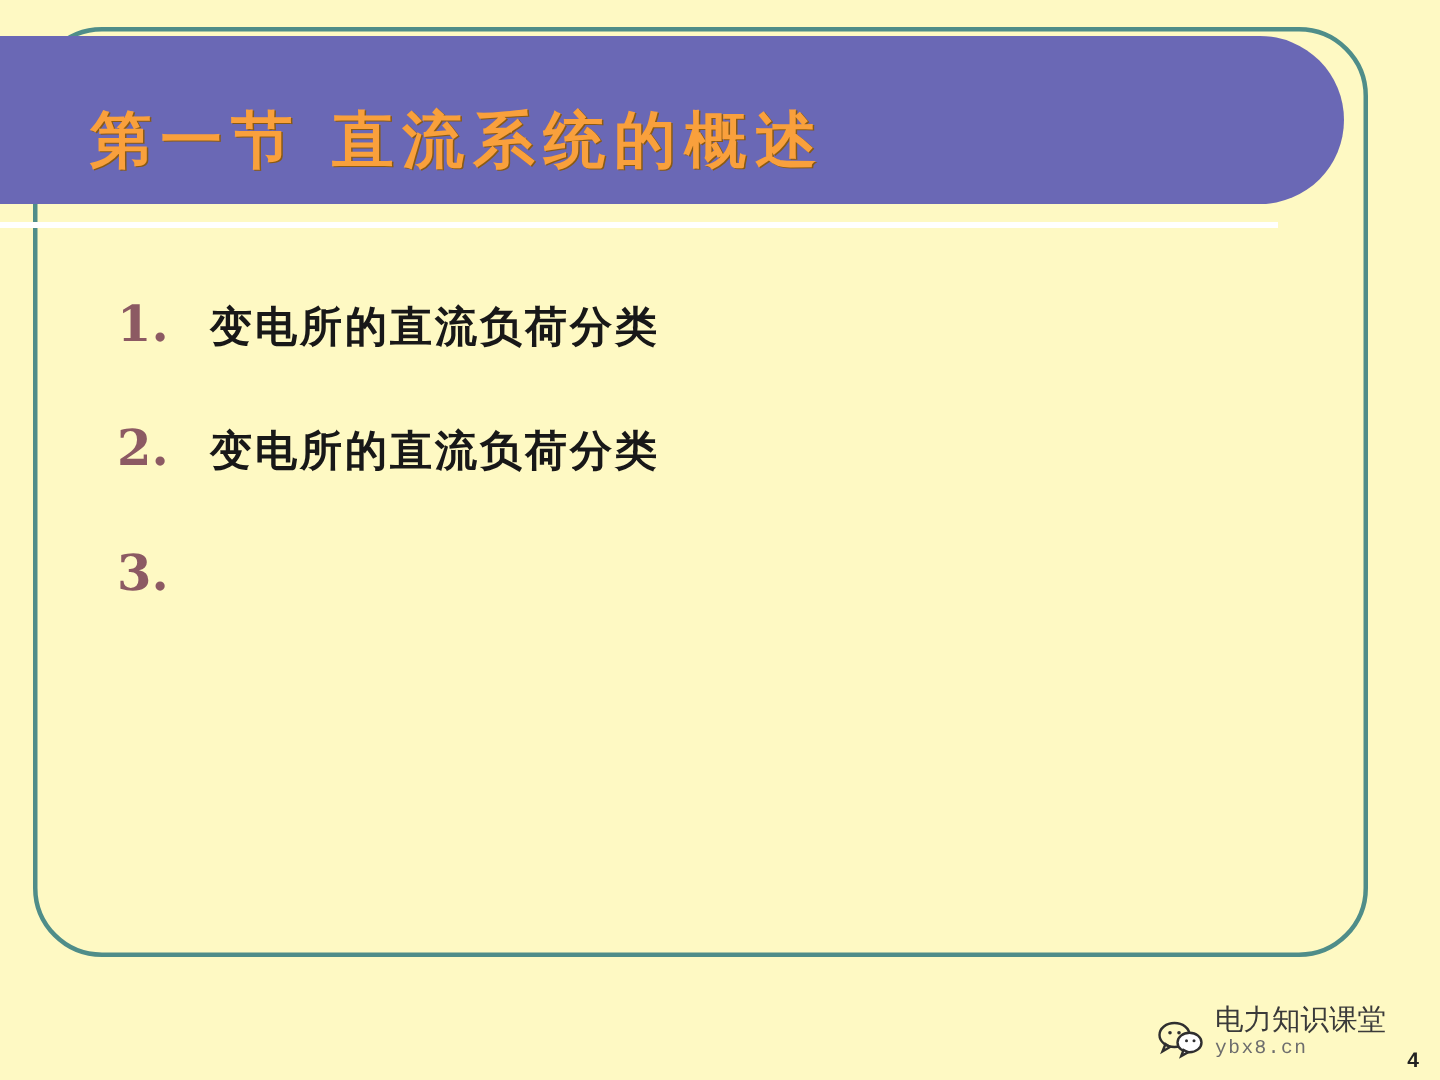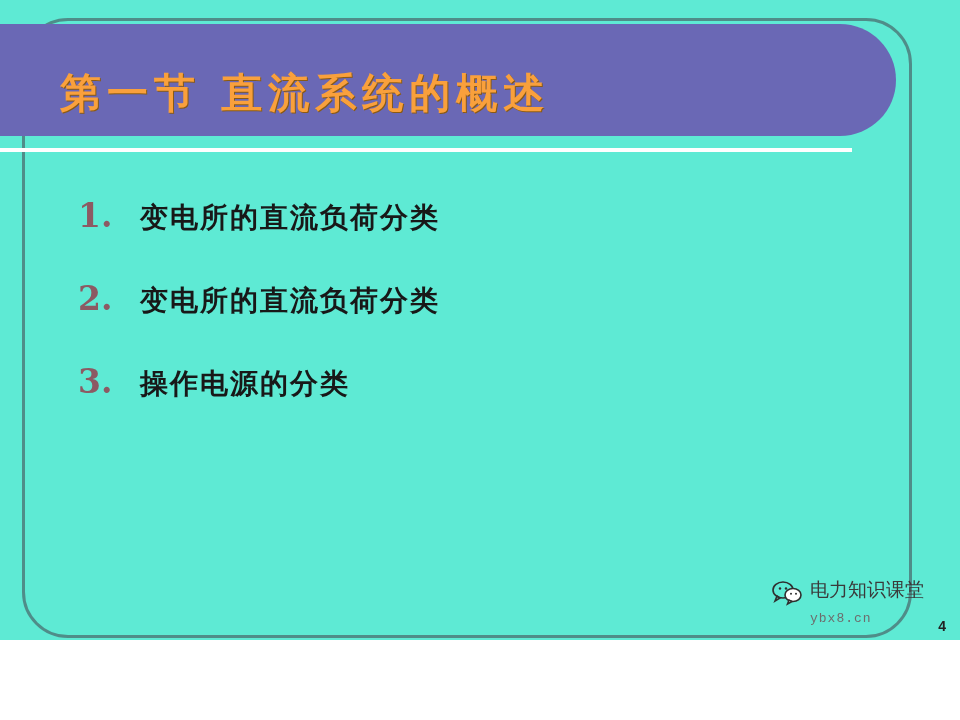--- a/index.html
+++ b/index.html
@@ -9,22 +9,22 @@
   body {
     width: 960px;
     height: 720px;
     background: #ffffff;
     font-family: "Liberation Sans", sans-serif;
     overflow: hidden;
   }
   .slide {
     position: relative;
     width: 960px;
-    height: 640px;
-    background: #5eead4;
+    height: 720px;
+    background: #fef9c3;
   }
   
   .frame {
     position: absolute;
     left: 22px;
     top: 18px;
     width: 890px;
     height: 620px;
     border: 3px solid #4f8d89;
     border-radius: 46px;
@@ -90,21 +90,21 @@
     color: #181818;
     letter-spacing: 2px;
     white-space: nowrap;
   }
   
   .watermark {
     position: absolute;
     right: 36px;
     bottom: 14px;
     display: flex;
-    align-items: flex-start;
+    align-items: flex-end;
     gap: 8px;
   }
   .wm-logo {
     width: 30px;
     height: 26px;
     position: relative;
   }
   .wm-text-wrap {
     display: flex;
     flex-direction: column;
@@ -113,21 +113,21 @@
   }
   .wm-title {
     font-family: "Liberation Sans", sans-serif;
     font-size: 19px;
     color: #3a3a3a;
   }
   .wm-sub {
     font-family: "Liberation Mono", monospace;
     font-size: 13px;
     color: #6d6d6d;
-    margin-top: 12px;
+    margin-top: 1px;
     letter-spacing: 1px;
   }
   .page-number {
     position: absolute;
     right: 14px;
     bottom: 6px;
     font-family: "Liberation Sans", sans-serif;
     font-size: 14px;
     font-weight: bold;
     color: #222222;
@@ -152,21 +152,20 @@
       <span class="item-text">变电所的直流负荷分类</span>
     </div>
 
     <div class="item">
       <span class="item-num">2.</span>
       <span class="item-text">变电所的直流负荷分类</span>
     </div>
 
     <div class="item">
       <span class="item-num">3.</span>
-      <span class="item-text">操作电源的分类</span>
     </div>
 
   </div>
 
   <div class="watermark">
     <span class="wm-logo">
       <svg width="30" height="26" viewBox="0 0 30 26" xmlns="http://www.w3.org/2000/svg">
         <ellipse cx="11" cy="10" rx="10" ry="8" fill="none" stroke="#2f2f2f" stroke-width="1.6"></ellipse>
         <path d="M5 16 L3 21 L8 18 Z" fill="none" stroke="#2f2f2f" stroke-width="1.6"></path>
         <circle cx="8" cy="8.5" r="1.2" fill="#2f2f2f"></circle>

